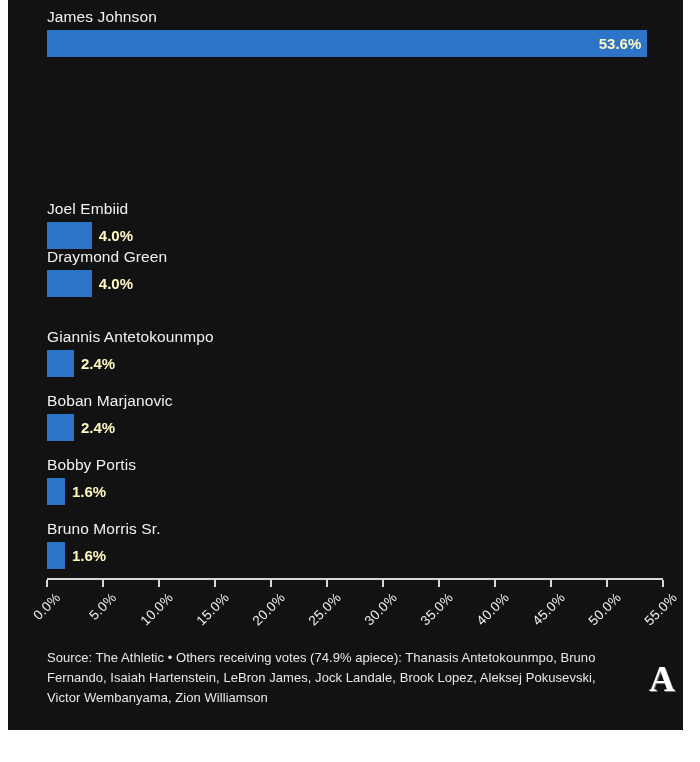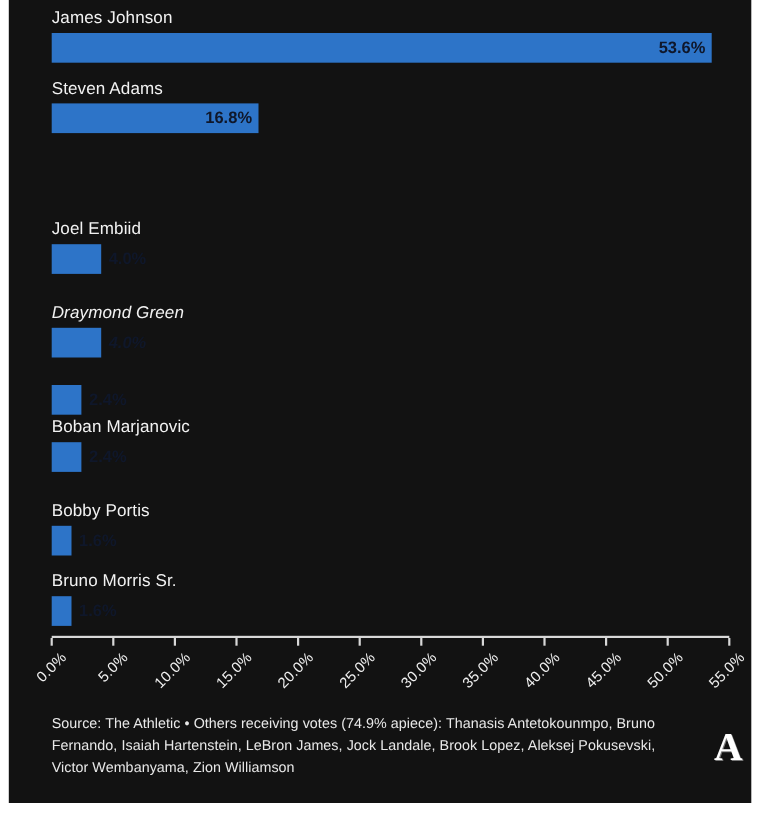--- a/index.html
+++ b/index.html
@@ -76,21 +76,21 @@
     background: #2d74c8;
   }
 
   .bar-value {
     position: absolute;
     top: 0px;
     height: 27px;
     line-height: 27px;
     font-size: 15px;
     font-weight: 700;
-    color: #0f172a;
+    color: #fef9c3;
     white-space: nowrap;
   }
   .bar-value.inside {
     right: 6px;
   }
   .bar-value.outside {
     left: 100%;
     margin-left: 7px;
   }
 
@@ -173,52 +173,45 @@
 
     <div id="bars-region">
         <div class="bar-group" style="top: 8px;">
           <div class="bar-name">James Johnson</div>
           <div class="bar-track">
             <div class="bar-fill" style="width: 600.32px; background: rgb(45, 116, 200);">
               <div class="bar-value inside">53.6%</div>
             </div>
           </div>
         </div>
-        <div class="bar-group" style="top: 72px;">
-          <div class="bar-name">Steven Adams</div>
-          <div class="bar-track">
-            <div class="bar-fill" style="width: 188.16px; background: rgb(45, 116, 200);">
-              <div class="bar-value inside">16.8%</div>
-            </div>
-          </div>
-        </div>
         <div class="bar-group" style="top: 200px; text-decoration: underline;">
           <div class="bar-name">Joel Embiid</div>
           <div class="bar-track">
             <div class="bar-fill" style="width: 44.8px; background: rgb(45, 116, 200);">
               <div class="bar-value outside">4.0%</div>
             </div>
           </div>
         </div>
-        <div class="bar-group" style="top: 276px; font-style: italic;">
+        <div class="bar-group" style="top: 248px;">
           <div class="bar-name">Draymond Green</div>
           <div class="bar-track">
             <div class="bar-fill" style="width: 44.8px; background: rgb(45, 116, 200);">
               <div class="bar-value outside">4.0%</div>
             </div>
           </div>
         </div>
         <div class="bar-group" style="top: 328px;">
+          <div class="bar-name">Giannis Antetokounmpo</div>
           <div class="bar-track">
             <div class="bar-fill" style="width: 26.88px; background: rgb(45, 116, 200);">
               <div class="bar-value outside">2.4%</div>
             </div>
           </div>
         </div>
-        <div class="bar-group" style="top: 380px;">
+        <div class="bar-group" style="top: 392px;">
           <div class="bar-name">Boban Marjanovic</div>
           <div class="bar-track">
             <div class="bar-fill" style="width: 26.88px; background: rgb(45, 116, 200);">
               <div class="bar-value outside">2.4%</div>
             </div>
           </div>
         </div>
         <div class="bar-group" style="top: 456px; text-align: right;">
           <div class="bar-name">Bobby Portis</div>
           <div class="bar-track">

